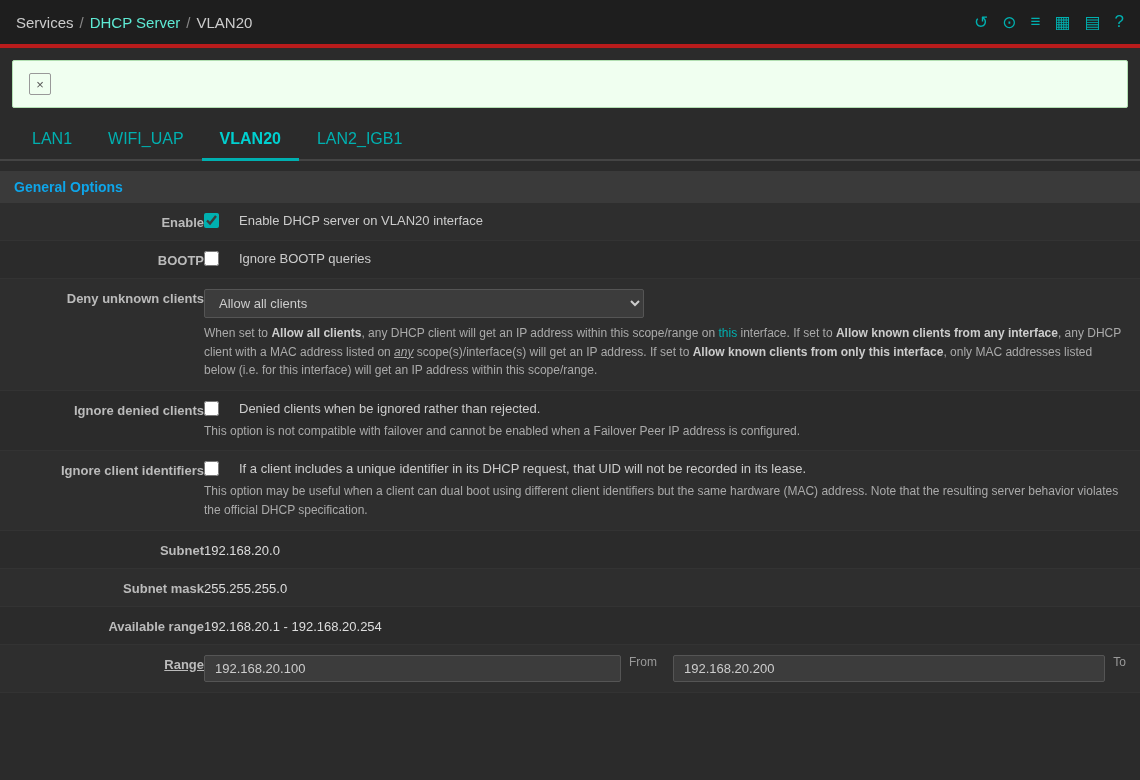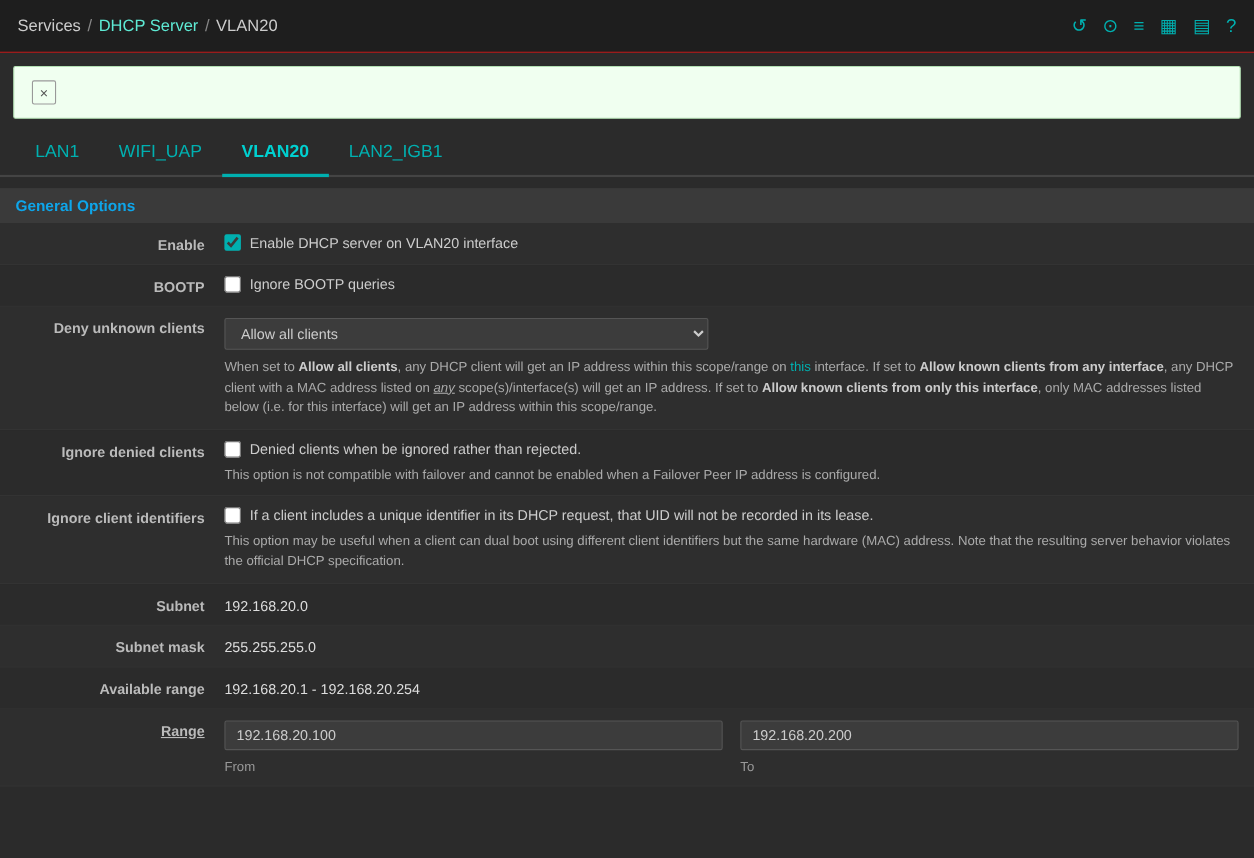--- a/index.html
+++ b/index.html
@@ -13,21 +13,21 @@
     }
 
     
     .header {
       background-color: #1e1e1e;
       display: flex;
       align-items: center;
       justify-content: space-between;
       padding: 0 16px;
       height: 48px;
-      border-bottom: 1px solid #b91c1c;
+      border-bottom: 4px solid #b91c1c;
     }
     .breadcrumb {
       display: flex;
       align-items: center;
       gap: 6px;
       font-size: 15px;
       font-weight: 500;
     }
     .breadcrumb .bc-static {
       color: #ccc;
@@ -119,39 +119,38 @@
       border-bottom: 1px solid #333;
       background-color: #2e2e2e;
     }
     .form-row:nth-child(even) {
       background-color: #2b2b2b;
     }
     .form-label {
       width: 190px;
       min-width: 190px;
       text-align: right;
-      padding-right: 18px;
       font-weight: bold;
       color: #bbb;
       padding-top: 2px;
       font-size: 13px;
     }
     .form-label.underline {
       text-decoration: underline;
     }
     .form-content {
       flex: 1;
       display: flex;
       flex-direction: column;
       gap: 6px;
     }
     .form-row-inline {
       display: flex;
       align-items: center;
-      gap: 8px;
+      gap: 20px;
     }
 
     
     input[type="checkbox"] {
       width: 15px;
       height: 15px;
       accent-color: #00b0b0;
       cursor: pointer;
     }
 
@@ -200,21 +199,21 @@
       width: 100%;
     }
     .range-inputs {
       flex: 1;
       display: flex;
       gap: 16px;
     }
     .range-field {
       flex: 1;
       display: flex;
-      flex-direction: column;
+      flex-direction: row;
       gap: 8px;
     }
     .range-field label {
       font-size: 12px;
       color: #999;
     }
 
     
     .teal { color: #00b0b0; }
 

